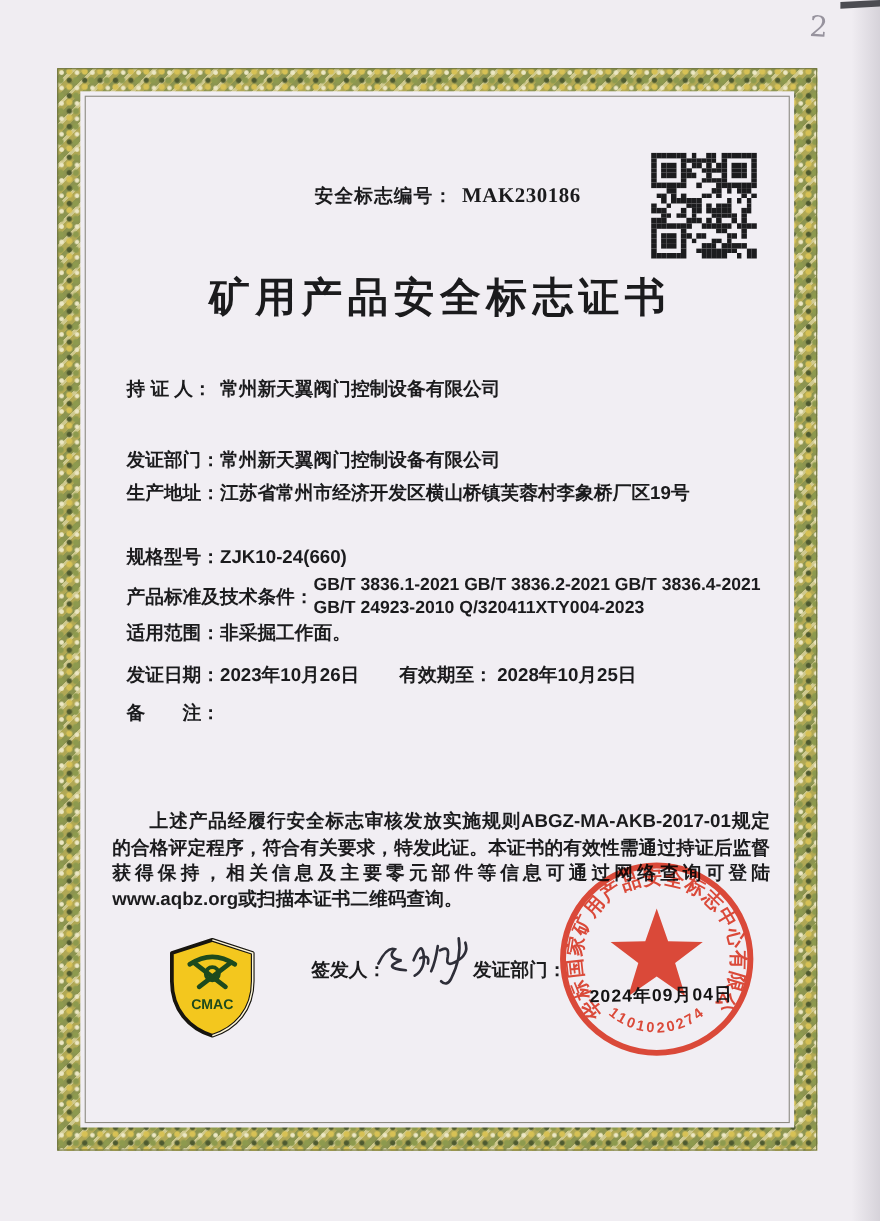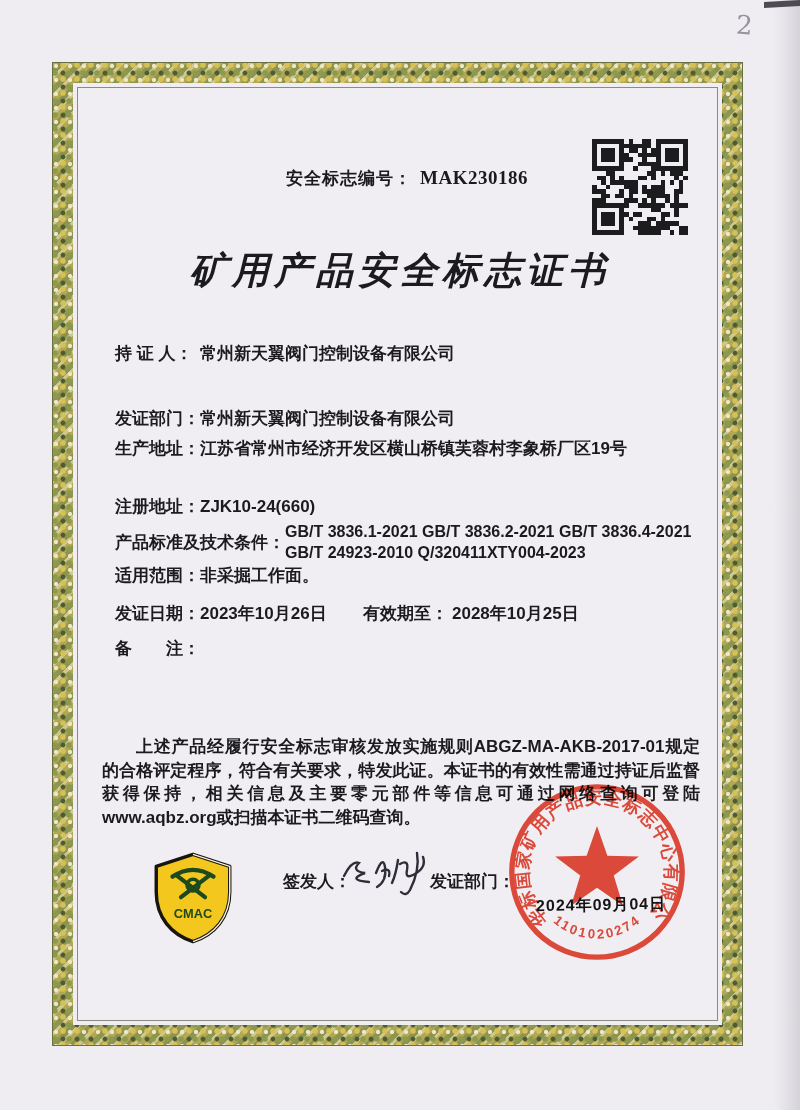--- a/index.html
+++ b/index.html
@@ -26,21 +26,21 @@
   .frame-line{position:absolute;inset:25px;border:1px solid #8d8a82;}
   
   .ma-logo{position:absolute;left:117px;top:139px;width:116px;height:84px;}
   .cert-no{position:absolute;left:286px;top:167px;font-size:17px;font-weight:600;letter-spacing:1px;}
   .cert-no .val{font-family:"Liberation Serif","DejaVu Serif",serif;font-size:19px;
         font-weight:600;letter-spacing:.5px;margin-left:8px;}
   .qr{position:absolute;left:592px;top:139px;width:96px;height:96px;display:grid;
         grid-template-rows:repeat(21,1fr);grid-template-columns:repeat(21,1fr);background:#f1eef3;}
   .qr i{background:#1c1c1e;display:block;}
   .title{position:absolute;left:0;right:0;top:246px;text-align:center;font-size:37px;
-        font-weight:800;letter-spacing:5px;font-style:italic;}
+        font-weight:800;letter-spacing:5px;}
   
   .row{position:absolute;left:115px;display:flex;font-size:17px;line-height:22px;}
   .flabel{flex:0 0 85px;font-weight:600;white-space:nowrap;}
   .fvalue{font-weight:700;}
   .row-std{position:absolute;left:115px;top:521px;display:flex;font-size:16px;}
   .row-std .flabel-wide{flex:0 0 170px;font-weight:600;white-space:nowrap;font-size:17px;padding-top:10px;}
   .row-std .fvalue{width:440px;line-height:21px;}
   .dates{position:absolute;left:0;top:602px;font-size:17px;}
   .dates span{position:absolute;white-space:nowrap;}
   .d1{left:115px;font-weight:600;}
@@ -336,21 +336,21 @@
   </div>
   <div class="row" style="top:408px">
     <span class="flabel">发证部门：</span>
     <span class="fvalue">常州新天翼阀门控制设备有限公司</span>
   </div>
   <div class="row" style="top:438px">
     <span class="flabel">生产地址：</span>
     <span class="fvalue">江苏省常州市经济开发区横山桥镇芙蓉村李象桥厂区19号</span>
   </div>
   <div class="row" style="top:496px">
-    <span class="flabel">注册地址：</span>
+    <span class="flabel">规格型号：</span>
     <span class="fvalue">ZJK10-24(660)</span>
   </div>
   <div class="row-std">
     <span class="flabel-wide">产品标准及技术条件：</span>
     <span class="fvalue">GB/T 3836.1-2021 GB/T 3836.2-2021 GB/T 3836.4-2021 GB/T 24923-2010 Q/320411XTY004-2023</span>
   </div>
   <div class="row" style="top:565px">
     <span class="flabel">适用范围：</span>
     <span class="fvalue">非采掘工作面。</span>
   </div>

